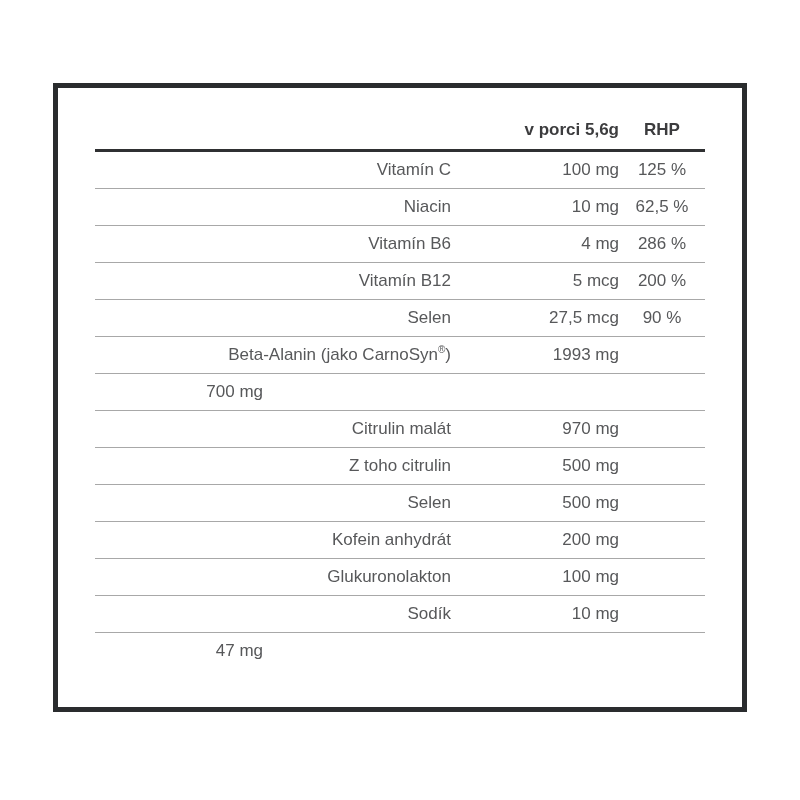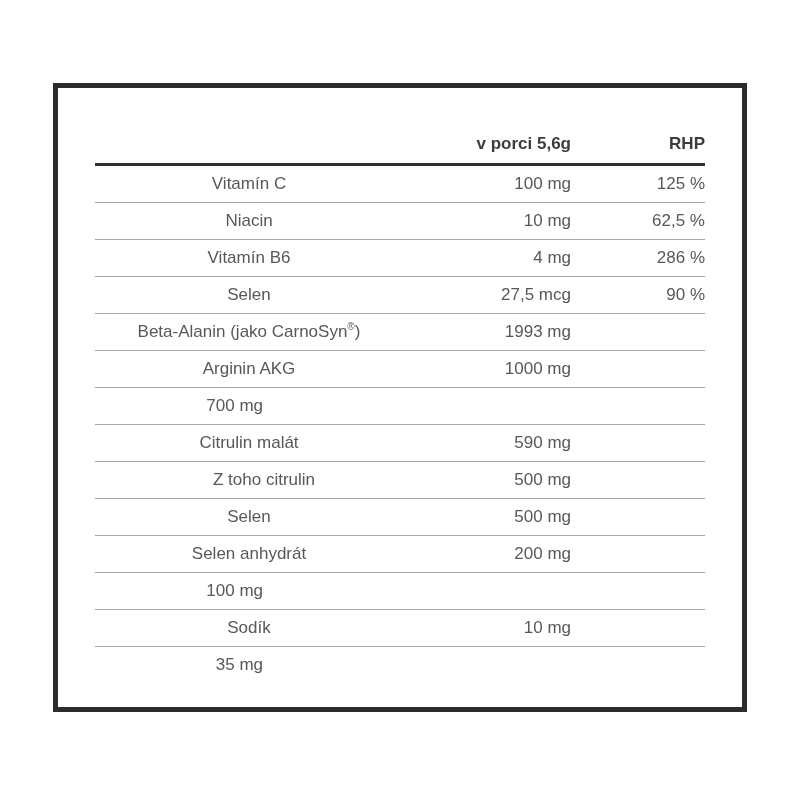--- a/index.html
+++ b/index.html
@@ -18,40 +18,40 @@
     height: 629px;
     box-sizing: border-box;
     border: 5px solid #2a2c2e;
     background: #ffffff;
     padding: 0 37px;
   }
   .thead {
     display: flex;
     align-items: flex-end;
     box-sizing: border-box;
-    height: 78px;
+    height: 64px;
     padding-bottom: 9px;
     border-bottom: 3px solid #2f3032;
     font-size: 17px;
     font-weight: bold;
     color: #3c3c3e;
   }
   .row {
     display: flex;
     align-items: center;
     height: 36px;
     border-bottom: 1px solid #a8a8a8;
     font-size: 17px;
     color: #57585a;
   }
   .row:last-child { border-bottom: none; }
-  .cell-name { flex: 1; text-align: center; }
+  .cell-name { flex: 1; text-align: right; }
   .row.indent .cell-name { padding-left: 30px; }
   .cell-value { width: 168px; text-align: right; }
-  .cell-rhp { width: 86px; text-align: right; white-space: nowrap; padding-left: 48px; }
+  .cell-rhp { width: 86px; text-align: center; white-space: nowrap; }
   sup {
     font-size: 10px;
     line-height: 0;
     vertical-align: super;
   }
 </style>
 </head>
 <body>
 
 <div class="panel">
@@ -70,65 +70,66 @@
         <div class="cell-name">Niacin</div>
         <div class="cell-value">10 mg</div>
         <div class="cell-rhp">62,5 %</div>
       </div>
       <div class="row">
         <div class="cell-name">Vitamín B6</div>
         <div class="cell-value">4 mg</div>
         <div class="cell-rhp">286 %</div>
       </div>
       <div class="row">
+        <div class="cell-name">Vitamín B12</div>
+        <div class="cell-value">5 mcg</div>
+        <div class="cell-rhp">200 %</div>
+      </div>
+      <div class="row">
         <div class="cell-name">Selen</div>
         <div class="cell-value">27,5 mcg</div>
         <div class="cell-rhp">90 %</div>
       </div>
       <div class="row">
         <div class="cell-name">Beta-Alanin (jako CarnoSyn<sup>®</sup>)</div>
         <div class="cell-value">1993 mg</div>
         <div class="cell-rhp"></div>
       </div>
-      <div class="row">
-        <div class="cell-name">Arginin AKG</div>
-        <div class="cell-value">1000 mg</div>
-        <div class="cell-rhp"></div>
-      </div>
       <div class="row indent">
         <div class="cell-value">700 mg</div>
         <div class="cell-rhp"></div>
       </div>
       <div class="row">
         <div class="cell-name">Citrulin malát</div>
-        <div class="cell-value">590 mg</div>
+        <div class="cell-value">970 mg</div>
         <div class="cell-rhp"></div>
       </div>
       <div class="row indent">
         <div class="cell-name">Z toho citrulin</div>
         <div class="cell-value">500 mg</div>
         <div class="cell-rhp"></div>
       </div>
       <div class="row">
         <div class="cell-name">Selen</div>
         <div class="cell-value">500 mg</div>
         <div class="cell-rhp"></div>
       </div>
       <div class="row">
-        <div class="cell-name">Selen anhydrát</div>
+        <div class="cell-name">Kofein anhydrát</div>
         <div class="cell-value">200 mg</div>
         <div class="cell-rhp"></div>
       </div>
       <div class="row">
+        <div class="cell-name">Glukuronolakton</div>
         <div class="cell-value">100 mg</div>
         <div class="cell-rhp"></div>
       </div>
       <div class="row">
         <div class="cell-name">Sodík</div>
         <div class="cell-value">10 mg</div>
         <div class="cell-rhp"></div>
       </div>
       <div class="row">
-        <div class="cell-value">35 mg</div>
+        <div class="cell-value">47 mg</div>
         <div class="cell-rhp"></div>
       </div>
     </div>
 </div>
 
 </body></html>

